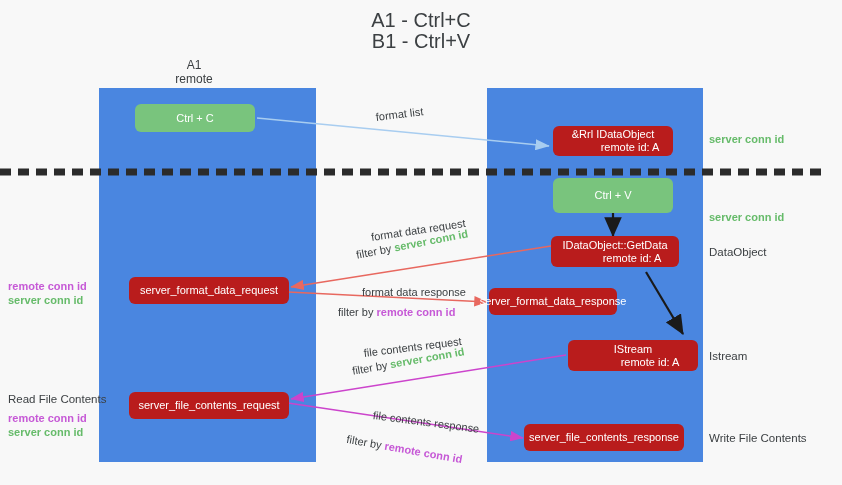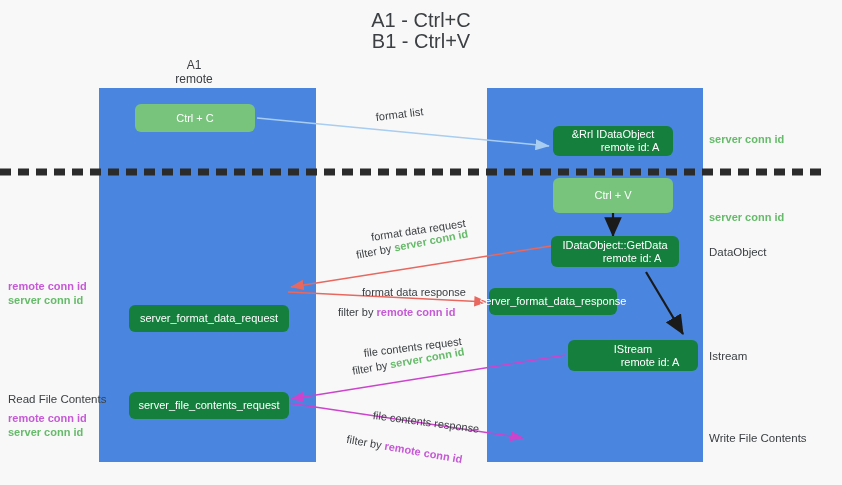--- a/index.html
+++ b/index.html
@@ -26,21 +26,21 @@
   .column{background:#4a86e0;}
 
   .node{
     position:absolute;display:flex;flex-direction:column;
     align-items:center;justify-content:center;
     text-align:center;color:#ffffff;font-size:11px;line-height:13px;
     box-sizing:border-box;
     border-radius:6px;
   }
   .node.green{background:#79c47d;}
-  .node.orange{background:#15803d;}
+  .node.orange{background:#b91c1c;}
   .node .l2{font-size:11px;padding-left:34px;}
 
   .edge-label{
     position:absolute;font-size:11px;line-height:14px;color:#3c4043;white-space:nowrap;
   }
   .edge-label.rot1{transform:rotate(-8.5deg);transform-origin:left top;}
   .edge-label.rot2{transform:rotate(-11deg);transform-origin:left top;}
   .edge-label.rotA{transform:rotate(-7deg);transform-origin:left top;}
   .edge-label.rotB{transform:rotate(-10deg);transform-origin:left top;}
   .edge-label.rotC{transform:rotate(7.5deg);transform-origin:left top;}
@@ -99,21 +99,21 @@
 
     <line x1="288" y1="403" x2="523" y2="438" stroke="#cc44cc" stroke-width="1.5" marker-end="url(#ah-mag)"></line>
 
     <line x1="0" y1="172" x2="822" y2="172" stroke="#2b2b2b" stroke-width="7" stroke-dasharray="11 7"></line>
   </svg>
 
   <div class="node green" style="left:135px;top:104px;width:120px;height:28px;">
     <div>Ctrl + C</div>
   </div>
 
-  <div class="node orange" style="left:129px;top:277px;width:160px;height:27px;margin-top:28px;">
+  <div class="node orange" style="left:129px;top:277px;width:160px;height:27px;">
     <div>server_format_data_request</div>
   </div>
 
   <div class="node orange" style="left:129px;top:392px;width:160px;height:27px;text-align:center;">
     <div>server_file_contents_request</div>
   </div>
 
   <div class="node orange" style="left:553px;top:126px;width:120px;height:30px;">
     <div>&amp;Rrl IDataObject</div>
     <div class="l2">remote id: A</div>
@@ -130,20 +130,23 @@
 
   <div class="node orange" style="left:489px;top:288px;width:128px;height:27px;">
     <div>server_format_data_response</div>
   </div>
 
   <div class="node orange" style="left:568px;top:340px;width:130px;height:31px;">
     <div>IStream</div>
     <div class="l2">remote id: A</div>
   </div>
 
+  <div class="node orange" style="left:524px;top:424px;width:160px;height:27px;">
+    <div>server_file_contents_response</div>
+  </div>
 
   <div class="edge-label rotA" style="left:375px;top:110px;">format list</div>
 
   <div class="edge-label rot1" style="left:370px;top:230px;">format data request</div>
   <div class="edge-label rot2" style="left:355px;top:248px;"><span>filter by </span><span class="srv">server conn id</span></div>
 
   <div class="edge-label flat" style="left:362px;top:285px;">format data response</div>
   <div class="edge-label flat" style="left:338px;top:305px;"><span>filter by </span><span class="rem">remote conn id</span></div>
 
   <div class="edge-label rotA" style="left:363px;top:346px;">file contents request</div>

